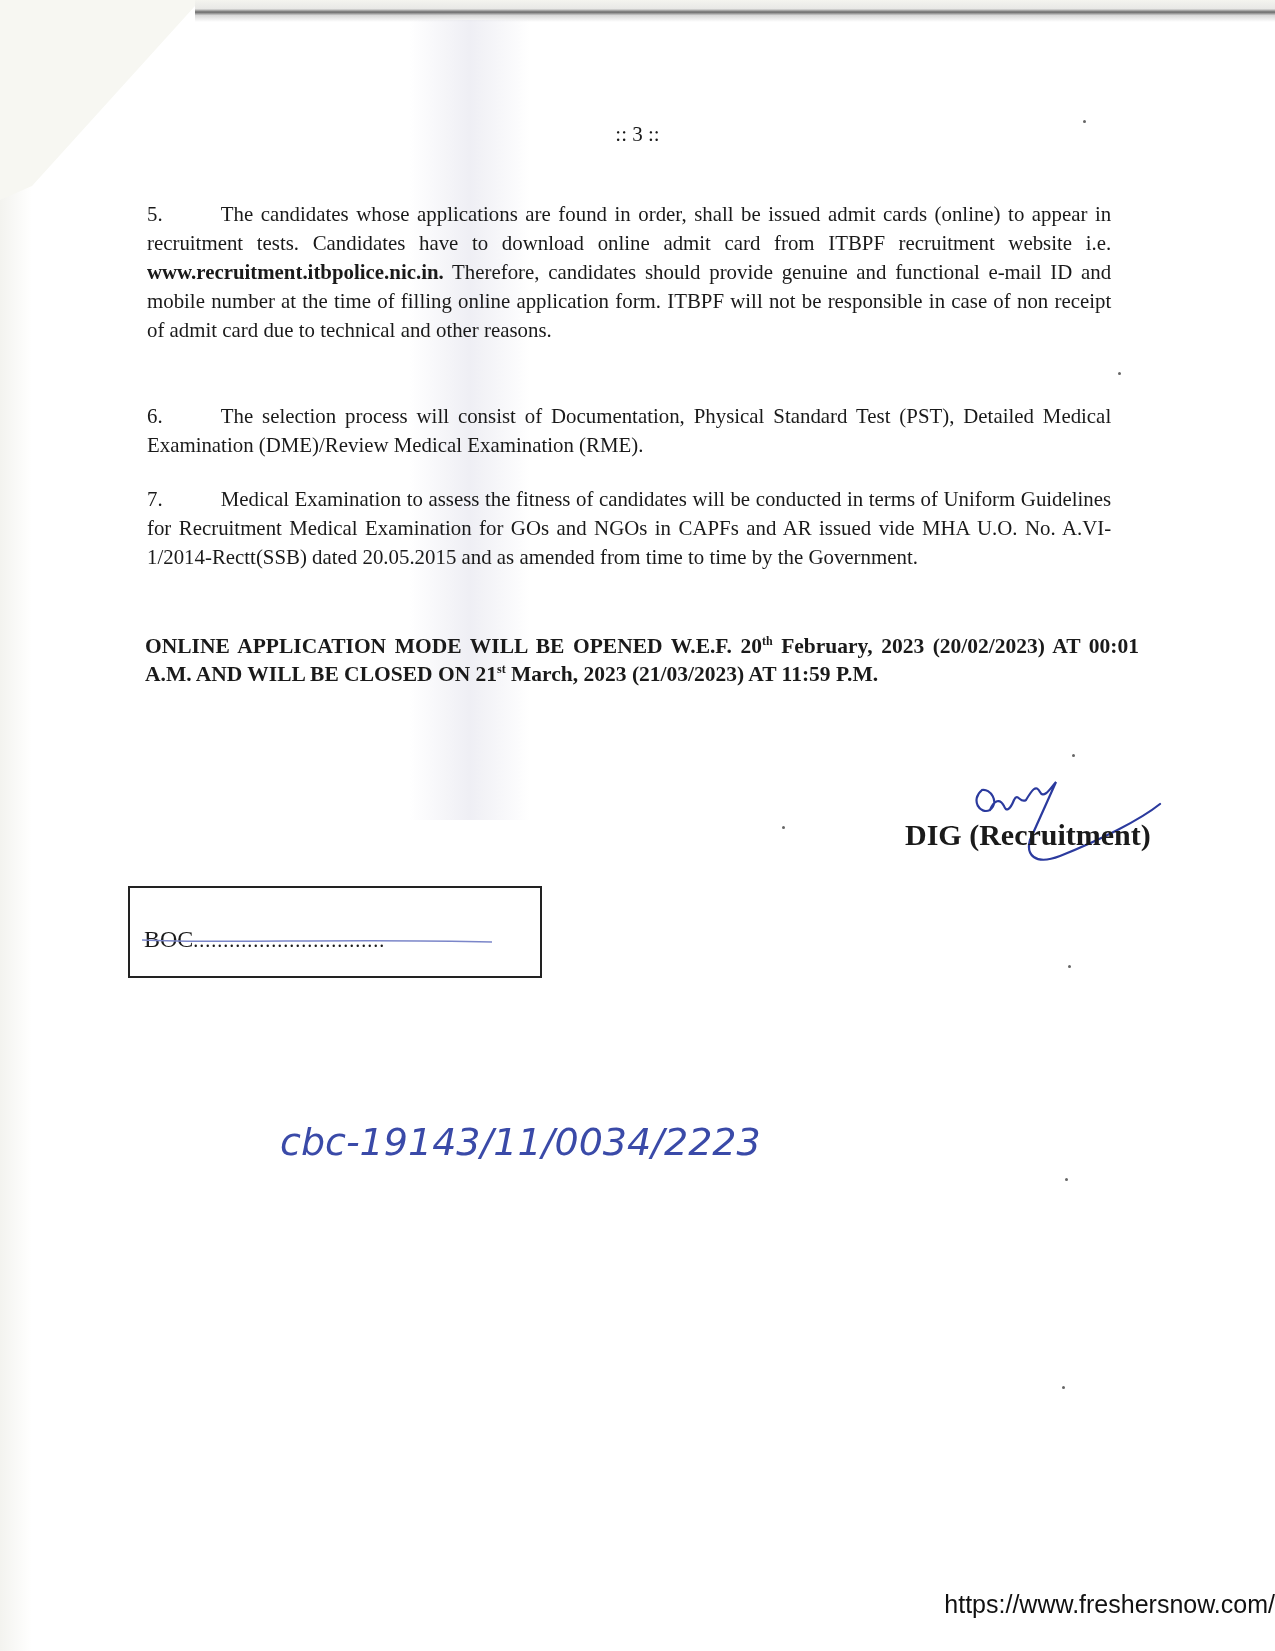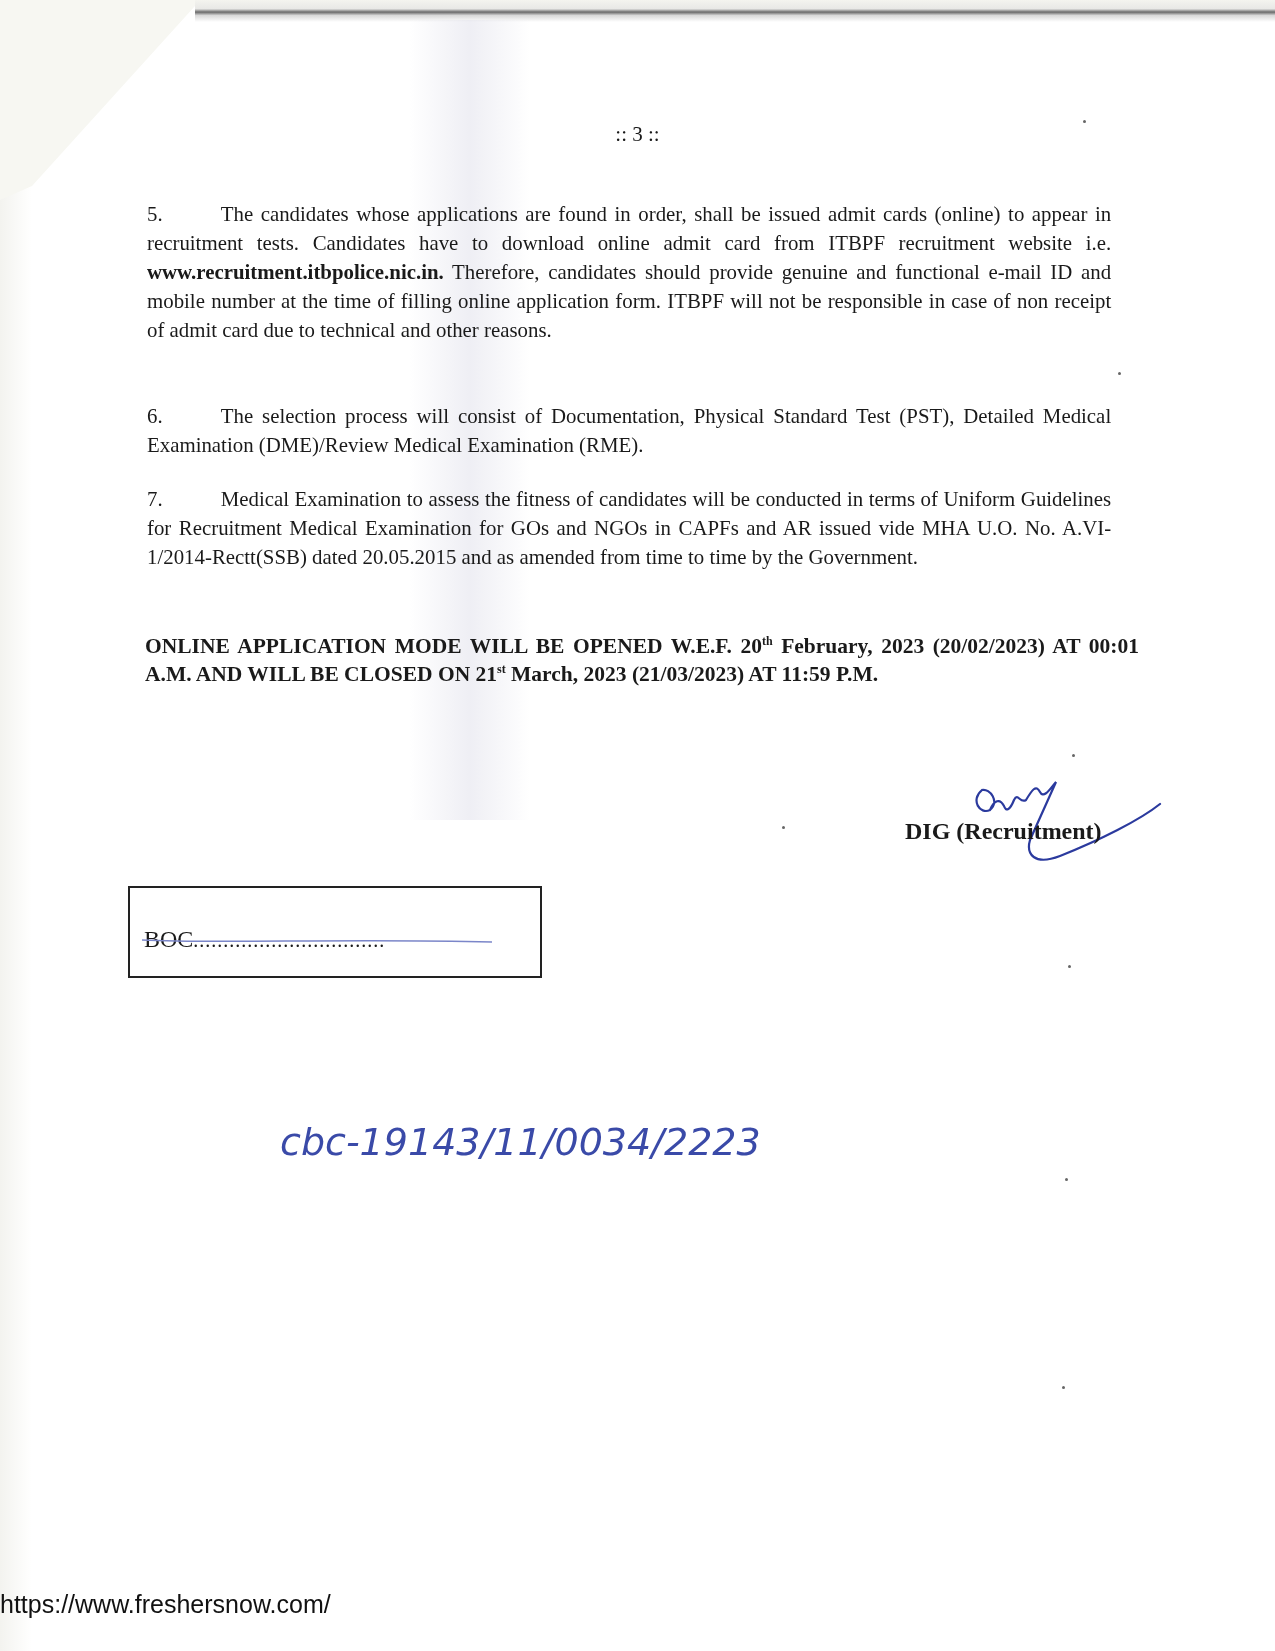--- a/index.html
+++ b/index.html
@@ -37,41 +37,41 @@
   }
   .para .num { display:inline-block; width:76px; }
   .para b { font-weight:bold; }
   .notice {
     position:absolute; left:145px; width:994px; top:632px;
     font-size:21.5px; line-height:28px; font-weight:bold;
     text-align:justify;
   }
   .notice sup { font-size:12px; line-height:0; }
   .sign-block {
-    position:absolute; left:905px; top:818px; font-size:24px; font-weight:bold;
+    position:absolute; left:905px; top:818px; font-size:30px; font-weight:bold;
   }
   .signature {
     position:absolute; left:960px; top:770px; width:210px; height:100px;
   }
   .boc-box {
     position:absolute; left:128px; top:886px; width:410px; height:88px;
     border:2px solid #222;
   }
   .boc-text {
     position:absolute; left:14px; top:38px; font-size:24px;
   }
   .boc-text .dots { font-size:20px; letter-spacing:1px; }
   .boc-strike {
     position:absolute; left:12px; top:50px; width:350px; height:6px;
   }
   .handwritten {
     position:absolute; left:280px; top:1110px; width:500px; height:60px;
   }
   .footer-url {
-    position:absolute; left:0; width:1275px; top:1590px; text-align:left;
+    position:absolute; left:0; width:1275px; top:1590px; text-align:right;
     font-family:"Liberation Sans", sans-serif; font-size:25px; color:#111;
   }
   .speck { position:absolute; width:3px; height:3px; border-radius:50%; background:#666; }
 </style>
 </head>
 <body>
 
 <div class="left-strip"></div>
 <div class="left-corner"></div>
 <div class="top-edge"></div>

